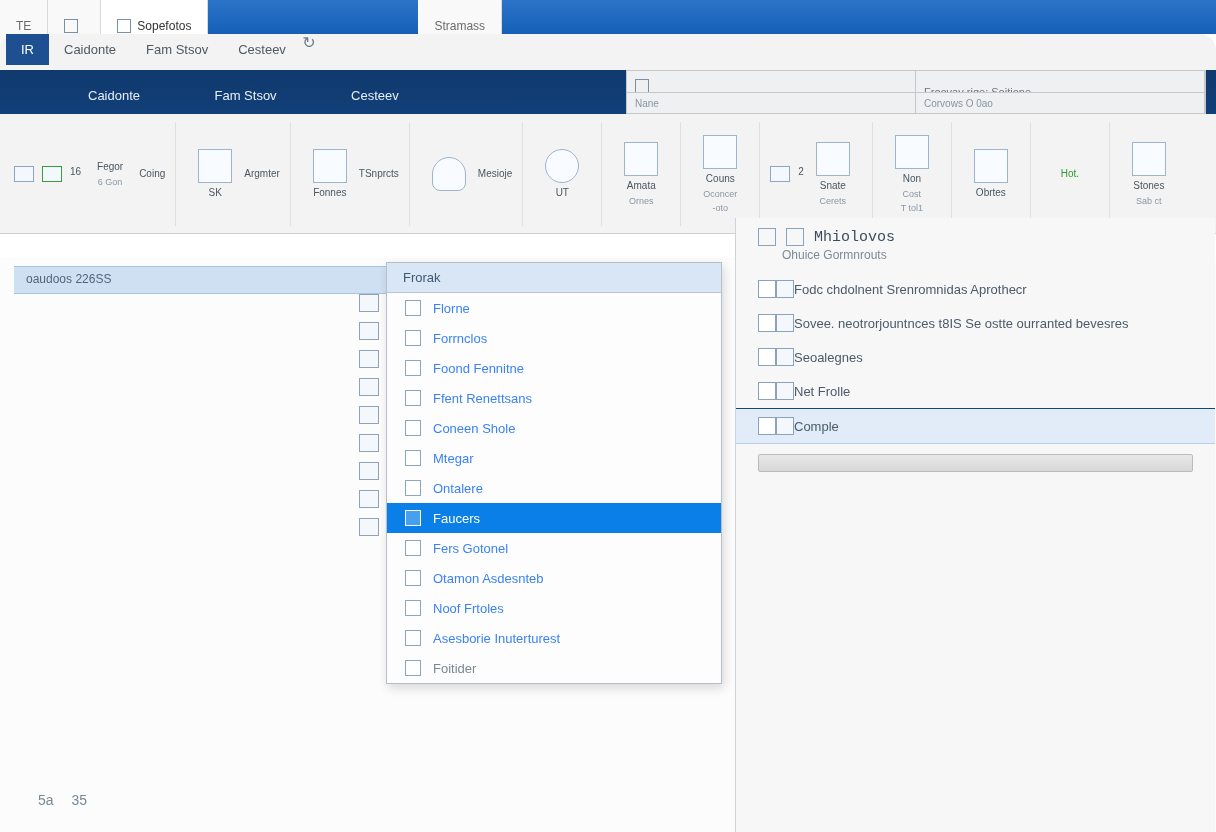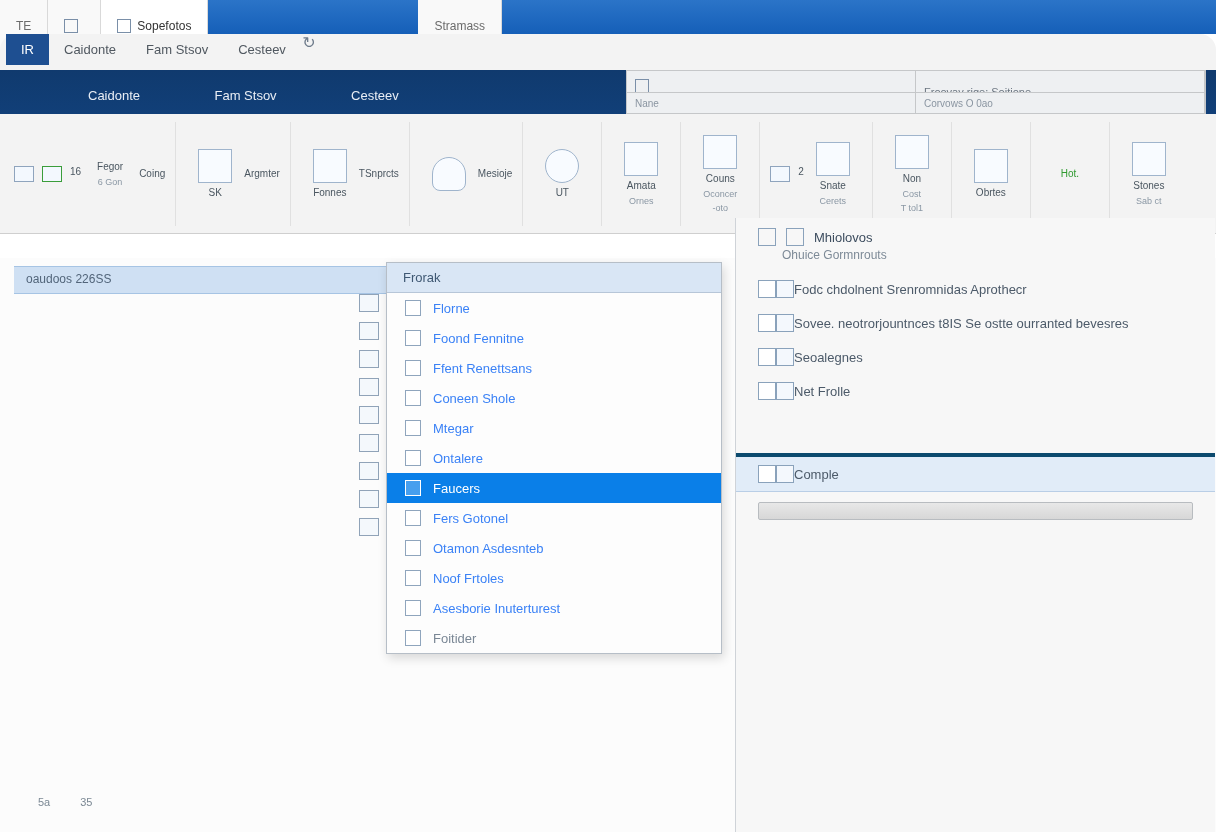--- a/index.html
+++ b/index.html
@@ -41,45 +41,45 @@
 .ifcell .lab { color:#8a95a1; font-size:10px; }
 
 
 .crumb { position:absolute; top:234px; left:0; right:0; height:24px; background:#f8f8f8; border-bottom:1px solid #e2e2e2; font-size:11px; color:#8a95a1; padding:4px 82px; display:flex; align-items:center; gap:6px;margin-top:24px; }
 
 
 .tracker { position:absolute; left:14px; top:266px; width:376px; height:28px; background:#cfe0f3; border-top:1px solid #a6c4e4; border-bottom:1px solid #a6c4e4; font-size:12px; color:#52657a; padding:5px 12px; }
 
 
 .canvas { position:absolute; left:0; top:258px; right:0; bottom:0; background:#fcfcfc; }
-.status { position:absolute; left:38px; bottom:24px; font-size:11px; color:#7b8894; display:flex; gap:30px; }
+.status { position:absolute; left:38px; bottom:24px; font-size:14px; color:#7b8894; display:flex; gap:18px; }
 
 
 .ctxmenu { position:absolute; left:386px; top:262px; width:336px; background:#fdfdfd; border:1px solid #b6bec7; box-shadow:2px 4px 10px rgba(0,0,0,.15); }
 .ctxhdr { background:#d9e6f5; border-bottom:1px solid #b7c6d8; padding:7px 16px; font-size:13px; color:#3f5873; }
 .ctxitem { display:flex; align-items:center; gap:12px; padding:7px 18px; font-size:13px; color:#3b82f6; }
 .ctxitem.sel { background:#0a7fe8; color:#fff; }
 .ctxitem .ci { width:16px; height:16px; border:1px solid #8fa5bd; background:#fff; flex-shrink:0; }
 .ctxitem.sel .ci { border-color:#fff; background:rgba(255,255,255,.25); }
 .ctxitem.last { color:#7a8795; }
 
 
 .iconstrip { position:absolute; left:356px; top:294px; width:26px; display:flex; flex-direction:column; gap:10px; align-items:center; }
 .iconstrip .ss { width:20px; height:18px; border:1px solid #90a3b8; background:#f4f8fc; }
 
 
 .taskpane { position:absolute; left:735px; top:218px; width:480px; border-left:1px solid #cfd3d8; background:#f7f7f7; bottom:0; }
 .tphdr { padding:10px 22px 2px; display:flex; align-items:center; gap:10px; }
 .tphdr .ico { width:18px; height:18px; border:1px solid #8aa2bb; }
-.tphdr .ttl { font-size:13px; color:#3c4c5e; }
+.tphdr .ttl { font-size:15px; color:#3c4c5e;font-family:Liberation Mono, monospace; }
 .tpsub { padding:0 46px 10px; font-size:12px; color:#7d8a97; }
 .tpitem { display:flex; align-items:center; gap:0; padding:8px 22px; font-size:13px; color:#4c5a69; }
 .tpitem .ico1 { width:18px; height:18px; border:1px solid #8aa2bb; background:#fff; }
 .tpitem .ico2 { width:18px; height:18px; border:1px solid #8aa2bb; background:#f4f8fd; }
-.tpitem.hl { background:#e1ecf8; border-top:4px solid #0c4a6e; border-bottom:1px solid #b9cee6;margin-top:45px; }
+.tpitem.hl { background:#e1ecf8; border-top:1px solid #0c4a6e; border-bottom:1px solid #b9cee6; }
 .tpbar { margin:10px 22px 0; height:18px; background:linear-gradient(#e8e8e8,#d7d7d7); border:1px solid #b8bcc0; border-radius:2px; }
 </style>
 </head>
 <body>
 
 <div class="titlebar">
   <div class="titlebar-tabs">
     <div class="title-tab">
         <span>TE</span>
       </div>
@@ -250,20 +250,24 @@
 
 <div class="ctxmenu">
   <div class="ctxhdr">Frorak</div>
   <div id="ctx-body">
       <div class="ctxitem">
         <span class="ci"></span>
         <span>Florne</span>
       </div>
       <div class="ctxitem">
         <span class="ci"></span>
+        <span>Forrnclos</span>
+      </div>
+      <div class="ctxitem">
+        <span class="ci"></span>
         <span>Foond Fennitne</span>
       </div>
       <div class="ctxitem">
         <span class="ci"></span>
         <span>Ffent Renettsans</span>
       </div>
       <div class="ctxitem">
         <span class="ci"></span>
         <span>Coneen Shole</span>
       </div>

